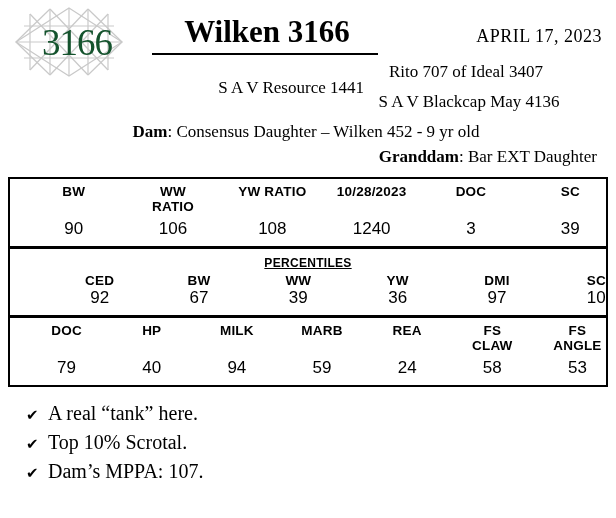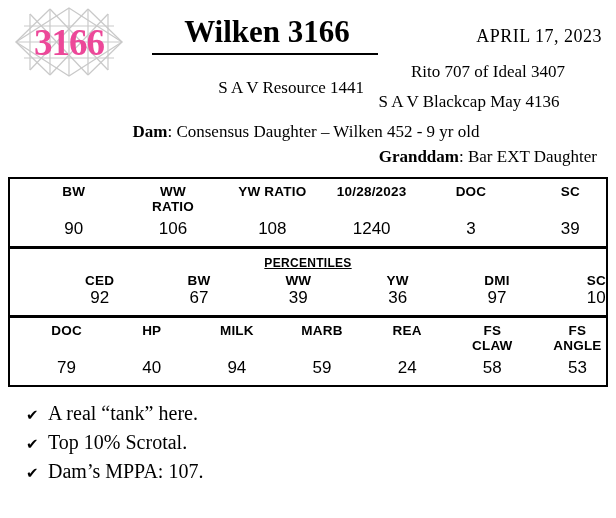--- a/index.html
+++ b/index.html
@@ -31,32 +31,32 @@
     left: 10px;
     top: 6px;
     width: 118px;
     height: 72px;
   }
   .logo svg {
     display: block;
   }
   .logo-text {
     position: absolute;
-    left: 0;
+    left: 8px;
     top: 0;
     width: 118px;
     height: 72px;
     display: flex;
     align-items: center;
     justify-content: center;
     font-family: "Liberation Serif", serif;
     font-size: 37px;
-    font-weight: bold;
+    font-weight: normal;
     letter-spacing: -1px;
-    color: #ec4899;
+    color: #14532d;
   }
   .bull-name {
     position: absolute;
     left: 152px;
     top: 14px;
     width: 230px;
     text-align: center;
     font-size: 31px;
     font-weight: bold;
     font-family: "Liberation Serif", serif;
@@ -80,21 +80,21 @@
   .sire-left {
     position: absolute;
     left: 152px;
     top: 78px;
     width: 212px;
     text-align: right;
     font-size: 17px;
   }
   .sire-right-1 {
     position: absolute;
-    right: 3px;
+    right: 25px;
     top: 62px;
     text-align: center;
     width: 250px;
     font-size: 17px;
   }
   .sire-right-2 {
     position: absolute;
     right: 16px;
     top: 92px;
     text-align: center;

